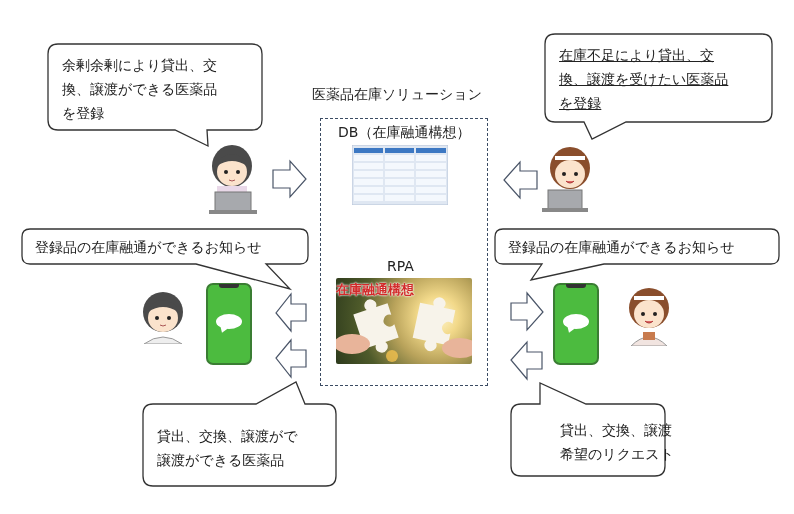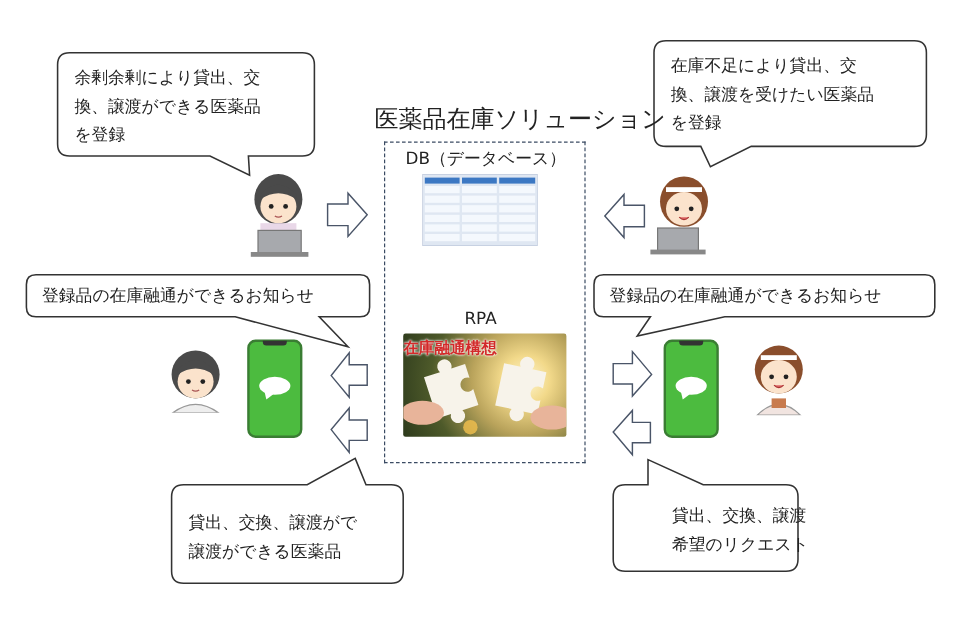--- a/index.html
+++ b/index.html
@@ -1,20 +1,20 @@
 <!DOCTYPE html>
 <html><head>
 <meta charset="utf-8">
 <style>
   html,body{margin:0;padding:0;background:#ffffff;}
   body{width:794px;height:514px;position:relative;overflow:hidden;
        font-family:"DejaVu Sans","Liberation Sans",sans-serif;color:#222;}
   .bubble-svg{position:absolute;left:0;top:0;width:794px;height:514px;pointer-events:none;}
   .btext{position:absolute;font-size:14px;line-height:24px;color:#222;white-space:pre-line;}
-  .solution-title{position:absolute;left:312px;top:86px;font-size:20px;color:#222;}
+  .solution-title{position:absolute;left:312px;top:86px;font-size:14px;color:#222;}
   .dashbox{position:absolute;left:320px;top:118px;width:166px;height:266px;border:1.4px dashed #3b4b63;}
   .label{position:absolute;font-size:14px;color:#222;}
   .db-img{position:absolute;left:352px;top:145px;width:96px;height:60px;}
   .rpa-img{position:absolute;left:336px;top:278px;width:136px;height:86px;border-radius:2px;overflow:hidden;
     background:radial-gradient(circle at 75% 45%,#fff6d0 0%,#f2d98a 18%,#b9a35b 40%,#4e5a2a 70%,#2d3a1c 100%);}
   .rpa-banner{position:absolute;left:0;right:0;top:3px;font-size:13px;font-weight:bold;color:#d22a2a;
     text-shadow:0 0 2px #fff,0 0 2px #fff;}
   .phone{position:absolute;width:42px;height:78px;background:#4cbb3f;border:2px solid #3a7d33;border-radius:7px;}
   .phone .notch{position:absolute;left:11px;top:-1px;width:20px;height:4px;background:#333;border-radius:0 0 3px 3px;}
   .phone .msg{position:absolute;left:8px;top:29px;width:26px;height:15px;background:#fff;border-radius:50%;}
@@ -48,33 +48,33 @@
     <path d="M306,350 H291 V340 L276,358 L291,377 V367 H306 Z"></path>
 
     <path d="M511,303 H527 V293 L543,312 L527,330 V320 H511 Z"></path>
     <path d="M542,352 H527 V342 L511,360 L527,379 V369 H542 Z"></path>
   </g>
 </svg>
 
 <div class="btext" style="left:62px;top:53px;">余剰余剰により貸出、交
 換、譲渡ができる医薬品
 を登録</div>
-<div class="btext" style="left:559px;top:43px;">在庫不足により貸出、交
+<div class="btext" style="left:559px;top:43px;text-decoration:underline;">在庫不足により貸出、交
 換、譲渡を受けたい医薬品
 を登録</div>
 <div class="btext" style="left:35px;top:235px;">登録品の在庫融通ができるお知らせ</div>
 <div class="btext" style="left:508px;top:235px;">登録品の在庫融通ができるお知らせ</div>
 <div class="btext" style="left:157px;top:424px;">貸出、交換、譲渡がで
 譲渡ができる医薬品</div>
 <div class="btext" style="left:524px;top:418px;margin-left:36px;">貸出、交換、譲渡
 希望のリクエスト</div>
 
 <div class="solution-title">医薬品在庫ソリューション</div>
 <div class="dashbox"></div>
-<div class="label" style="left:338px;top:124px;">DB（データベース）</div>
+<div class="label" style="left:338px;top:124px;">DB（在庫融通構想）</div>
 
 <svg class="db-img" viewBox="0 0 96 60">
   <rect x="0" y="0" width="96" height="60" fill="#dfe7f2" stroke="#b7c4d8"></rect>
   <rect x="2" y="3" width="29" height="5" fill="#3c78c3"></rect>
   <rect x="33" y="3" width="29" height="5" fill="#3c78c3"></rect>
   <rect x="64" y="3" width="30" height="5" fill="#3c78c3"></rect>
   <g fill="#f4f8fd">
     <rect x="2" y="10" width="29" height="6"></rect>
       <rect x="33" y="10" width="29" height="6"></rect>
       <rect x="64" y="10" width="30" height="6"></rect>

